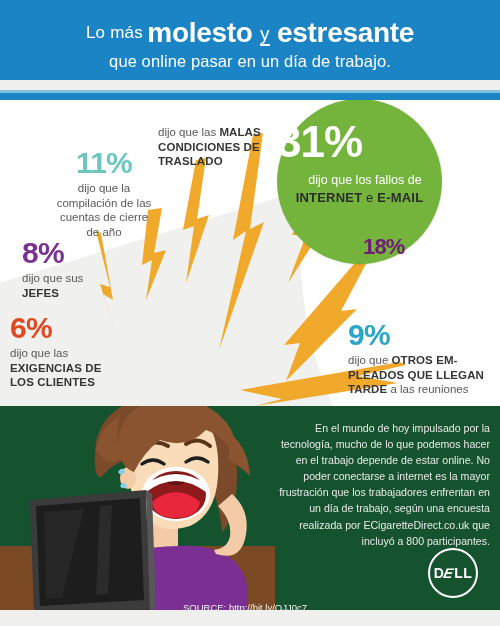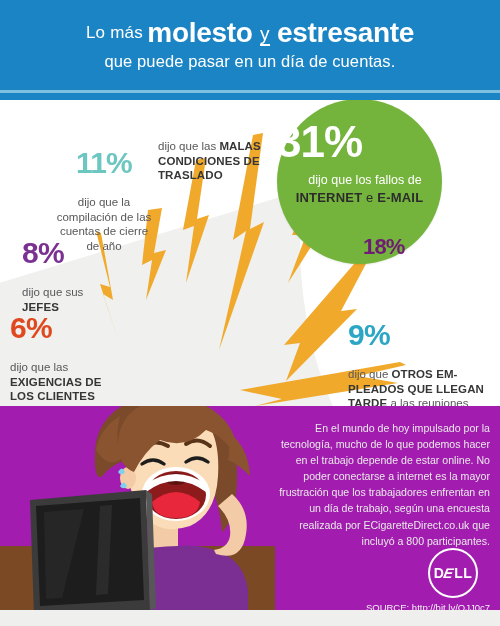--- a/index.html
+++ b/index.html
@@ -12,21 +12,21 @@
   .poster {
     position: relative;
     width: 500px; height: 626px;
     overflow: hidden;
     background: #efefed;
   }
 
   
   .header {
     position: absolute; left: 0; top: 0;
-    width: 500px; height: 90px;
+    width: 500px; height: 80px;
     background: #1b84c4;
     z-index: 20;
   }
   .header-line1 {
     position: absolute; left: 0; top: 17px; width: 500px;
     text-align: center;
     color: #ffffff;
     white-space: nowrap;
   }
   .h-small {
@@ -123,42 +123,42 @@
 
   
   .stat { position: absolute; z-index: 14; }
   .stat .pct {
     font-size: 30px; font-weight: 700; letter-spacing: -.8px;
     line-height: 1.0;
   }
   .stat .desc {
     font-size: 11.5px; line-height: 1.27;
     color: #58585a; font-weight: 400;
-    margin-top: 17px;
+    margin-top: 3px;
   }
   .stat .desc b { color: #363636; font-weight: 700; letter-spacing: .1px; }
 
   #stat-11 { left: 56px; top: 148px; width: 96px; text-align: center; }
   #stat-11 .pct { color: #6ec6c1; }
   #stat-14 { left: 158px; top: 122px; width: 112px; }
   #stat-14 .pct { color: #c9256b; font-size: 34px; }
   #stat-8  { left: 22px; top: 238px; width: 92px; }
   #stat-8  .pct { color: #7a3191; }
   #stat-6  { left: 10px; top: 313px; width: 110px; }
   #stat-6  .pct { color: #e0491f; }
   #stat-18 { left: 363px; top: 236px; width: 132px; }
   #stat-18 .pct { color: #701a75; font-size: 22px; }
   #stat-9  { left: 348px; top: 320px; width: 148px; }
   #stat-9  .pct { color: #2ba6c4; }
 
   
   .bottom {
     position: absolute; left: 0; top: 406px;
     width: 500px; height: 204px;
-    background: #a21caf;
+    background: #14532d;
     overflow: hidden;
     z-index: 16;
   }
   .desk {
     position: absolute; left: 0; bottom: 0; width: 275px; height: 64px;
     background: #7b4a24;
   }
   .illus { position: absolute; left: 0; top: -12px; width: 290px; height: 232px; }
 
   .body-copy {
@@ -179,39 +179,39 @@
   .dell-text {
     position: absolute; left: 0; top: 15px; width: 46px;
     text-align: center;
     color: #ffffff;
     font-size: 14px; font-weight: 700; letter-spacing: .5px;
   }
   .dell-text .slant { display: inline-block; transform: skewX(-22deg); }
 
   .source {
     position: absolute; left: 0; top: 602px; width: 490px;
-    text-align: right;
+    text-align: center;
     color: #f2f2f2;
     font-size: 9.5px; font-weight: 400;
     z-index: 22;
   }
 </style>
 </head>
 <body>
 
 <div class="poster">
 
   <div class="header">
     <div class="header-line1">
       <span class="h-small">Lo más</span>
       <span class="h-big">molesto</span>
       <span class="h-y">y</span>
       <span class="h-big">estresante</span>
     </div>
-    <div class="header-line2">que puede pasar en un día de cuentas.</div>
+    <div class="header-line2">que online pasar en un día de trabajo.</div>
   </div>
   <div class="header-stripe-gap"></div>
   <div class="header-stripe-bottom"></div>
 
   <div class="mid">
     <div class="swoosh-left"></div>
     <div class="shade-left"></div>
     <div class="swoosh-right-shade"></div>
     <div class="swoosh-right"></div>
   </div>

